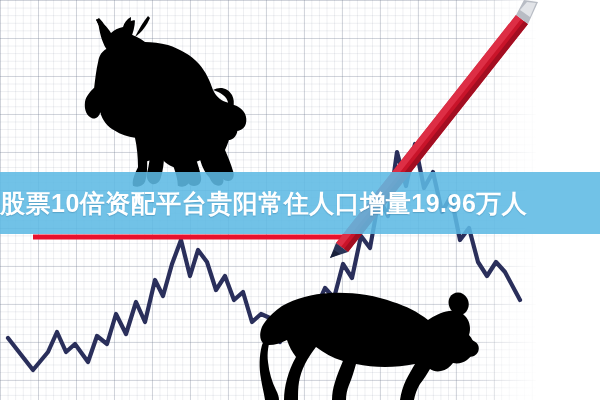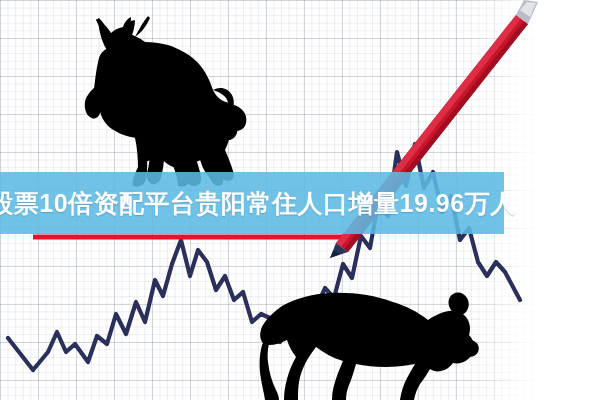--- a/index.html
+++ b/index.html
@@ -60,26 +60,25 @@
     position: absolute;
     left: 0; top: 0;
     width: 600px; height: 400px;
   }
 
   
   .banner {
     position: absolute;
     left: 0;
     top: 172px;
-    width: 504px;
+    width: 600px;
     height: 62px;
     background: rgba(93, 185, 228, 0.88);
     display: flex;
     align-items: center;
-    justify-content: center;
   }
   .banner-text {
     color: #ffffff;
     font-size: 25px;
     font-weight: bold;
     letter-spacing: 0.5px;
     white-space: nowrap;
     line-height: 1;
     text-shadow: 0 1px 1px rgba(40,110,150,0.35);
   }

